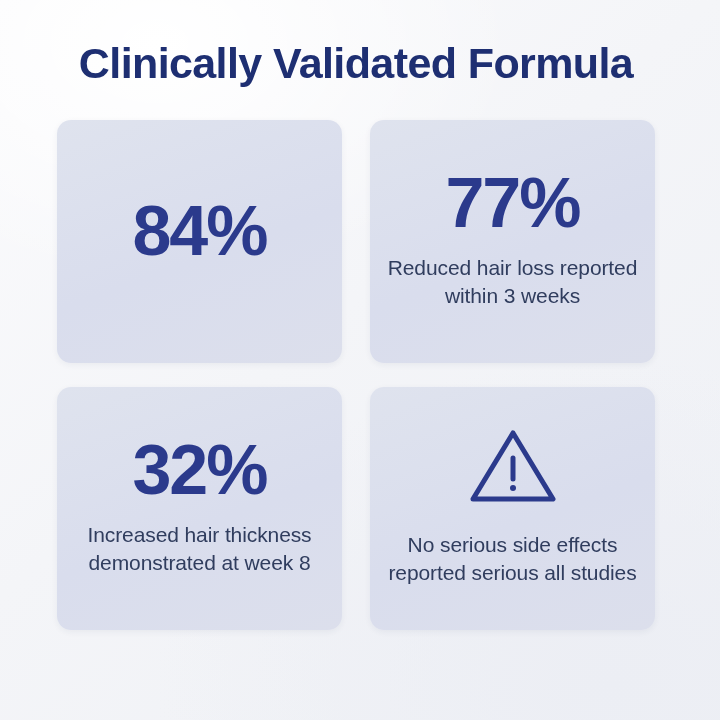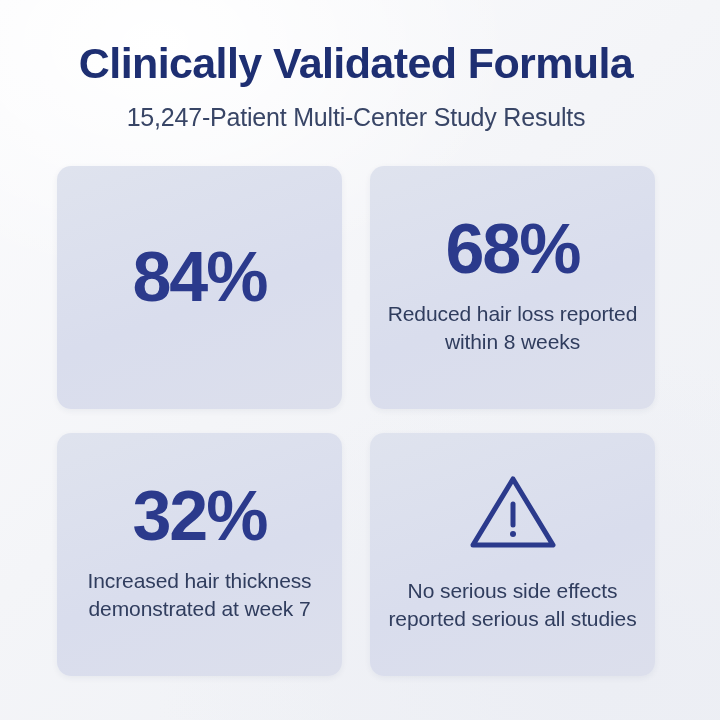--- a/index.html
+++ b/index.html
@@ -88,36 +88,35 @@
   .card-4 .card-text {
     margin-top: 2px;
   }
 </style>
 </head>
 <body>
 
 <div class="poster">
 
   <h1 class="title">Clinically Validated Formula</h1>
-  <div class="subtitle">15,247-Patient Multi-Center Study Results</div>
 
   <div class="grid">
 
     <div class="card card-1">
       <div class="stat">84%</div>
     </div>
 
     <div class="card card-2">
-      <div class="stat">68%</div>
-      <div class="card-text">Reduced hair loss reported within 8 weeks</div>
+      <div class="stat">77%</div>
+      <div class="card-text">Reduced hair loss reported within 3 weeks</div>
     </div>
 
     <div class="card card-3">
       <div class="stat">32%</div>
-      <div class="card-text">Increased hair thickness demonstrated at week 7</div>
+      <div class="card-text">Increased hair thickness demonstrated at week 8</div>
     </div>
 
     <div class="card card-4">
       <span class="warn-icon">
         <svg width="92" height="80" viewBox="0 0 92 80" xmlns="http://www.w3.org/2000/svg">
           <path d="M46 8 L86 74 L6 74 Z" fill="none" stroke="#2b3a8c" stroke-width="5" stroke-linejoin="round"></path>
           <line x1="46" y1="33" x2="46" y2="54" stroke="#2b3a8c" stroke-width="5" stroke-linecap="round"></line>
           <circle cx="46" cy="63" r="3" fill="#2b3a8c"></circle>
         </svg>
       </span>

